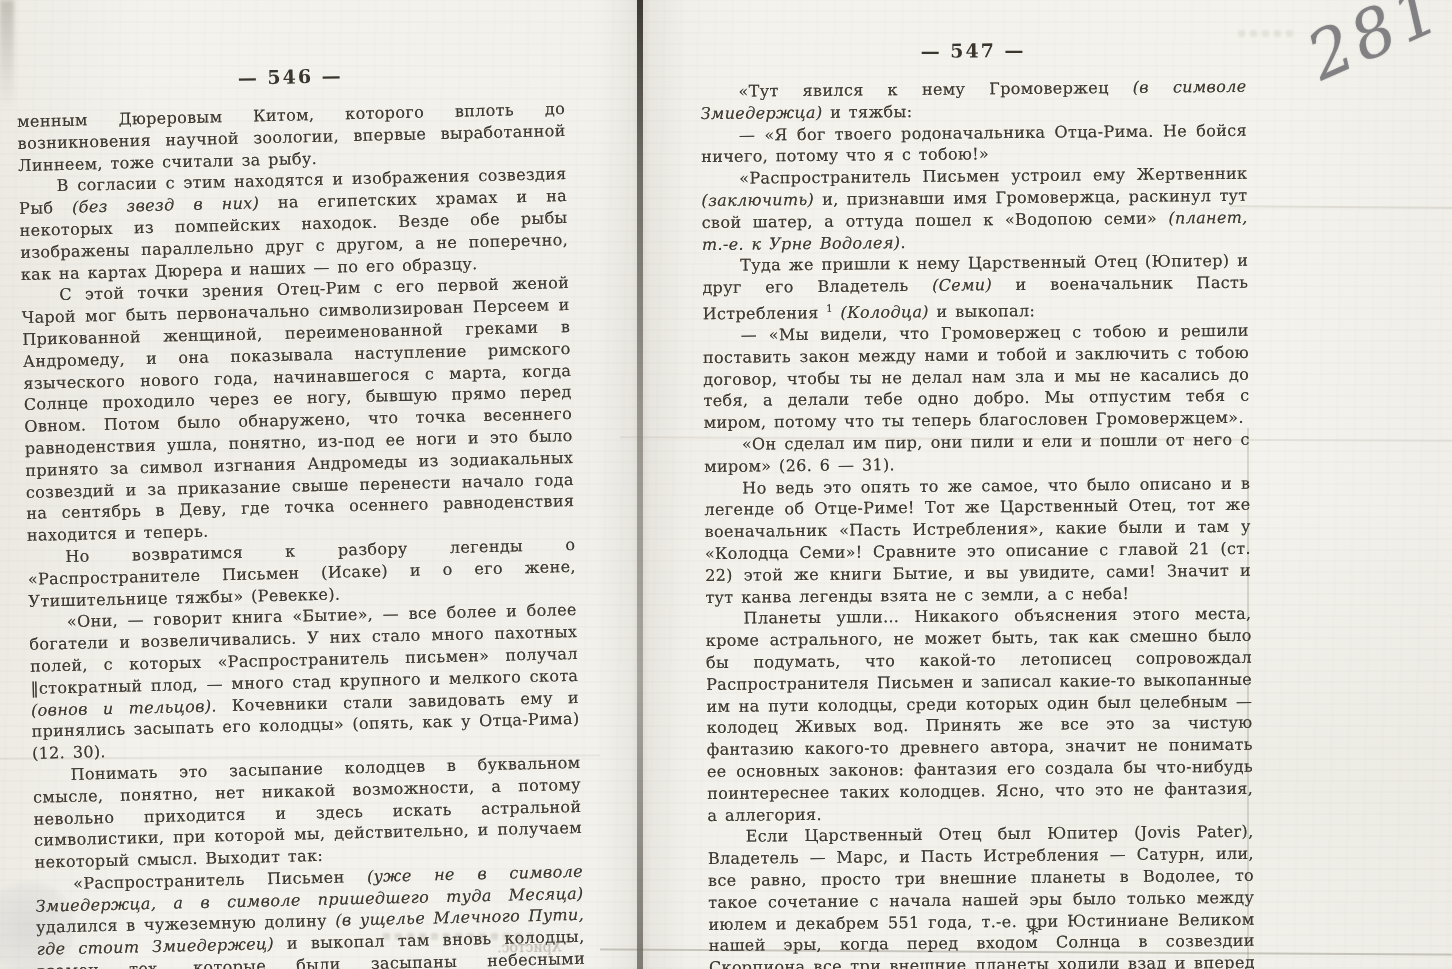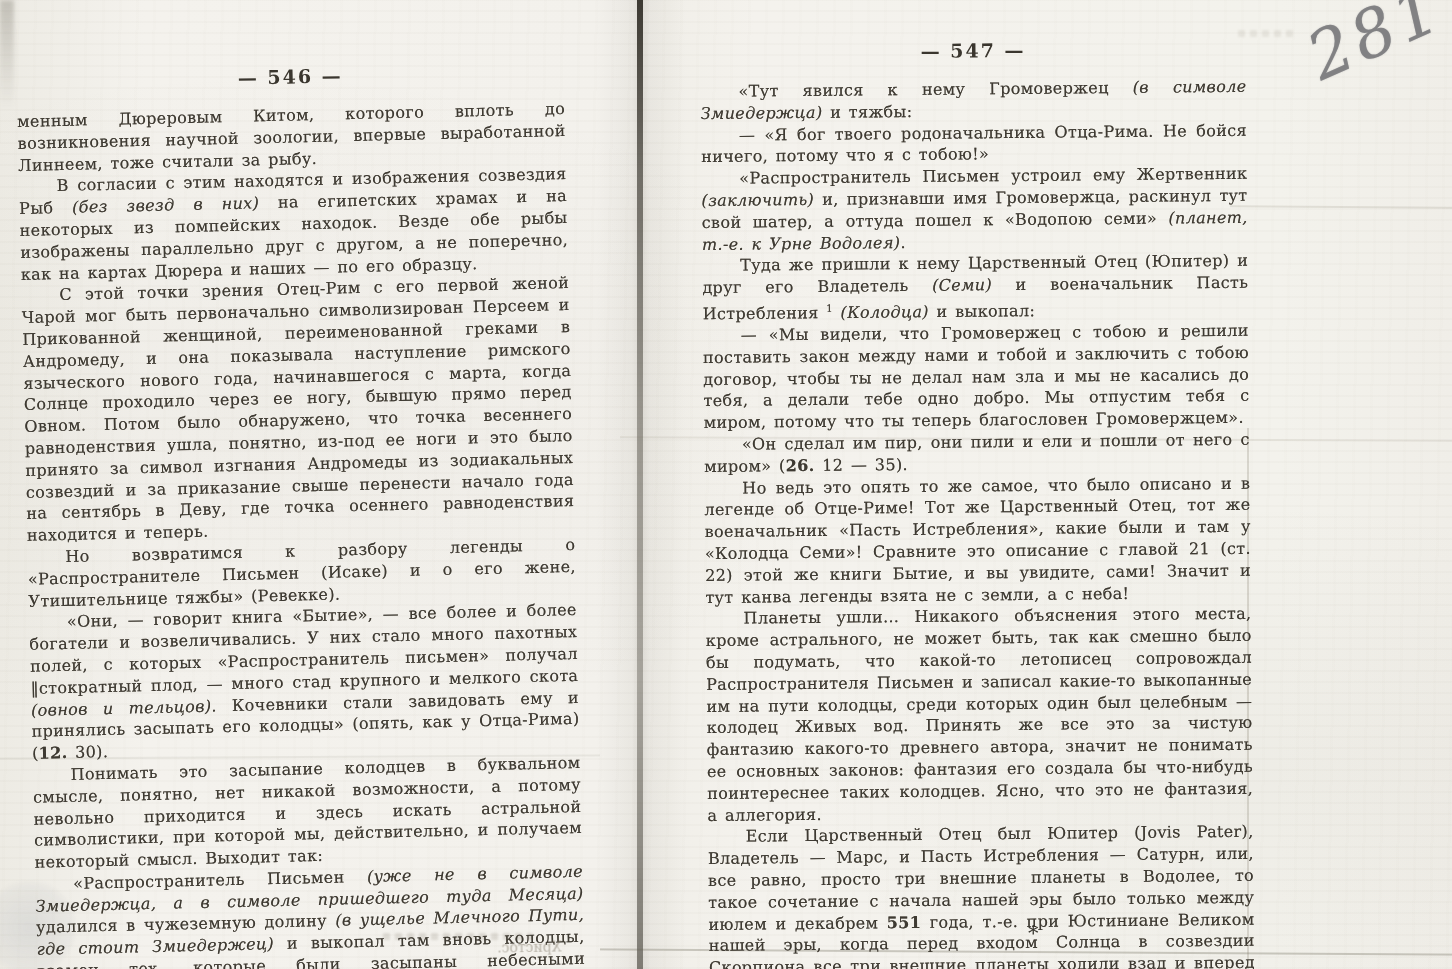--- a/index.html
+++ b/index.html
@@ -38,21 +38,21 @@
   
   .page{position:absolute;}
   .page-left{left:16px;top:72px;width:548px;transform:rotate(-1.35deg);transform-origin:0 0;}
   .page-right{left:700px;top:42px;width:546px;transform:rotate(-0.55deg);transform-origin:0 0;}
   .pageheader{text-align:center;font-size:19px;letter-spacing:2px;margin:0 0 17px 0;font-weight:bold;color:#3a362e;}
   .pagebody{font-size:16px;line-height:21.8px;text-align:justify;letter-spacing:0.35px;word-spacing:2.2px;
     text-shadow:0 0 0.5px rgba(62,56,46,0.65);}
   .pagebody p.para{margin:0;}
   .pagebody p.ind{text-indent:38px;}
   .it{font-style:italic;}
-  .bd{font-weight:bold;}
+  .bd{font-weight:normal;}
   .sup{font-size:0.62em;vertical-align:super;}
   
   .handwritten{position:absolute;left:1306px;top:-6px;font-size:66px;font-style:italic;
     color:rgba(118,117,120,0.8);transform:rotate(-24deg);letter-spacing:4px;
     text-shadow:0 0 1.2px rgba(110,110,115,0.5);font-family:"DejaVu Serif","Liberation Serif",serif;}
   .asterisk{position:absolute;left:1028px;top:921px;font-size:21px;color:#36332c;}
   .bleed{position:absolute;left:497px;top:939px;transform:scaleX(-1) rotate(1deg);
     color:rgba(128,120,104,0.5);font-size:14px;filter:blur(0.4px);}
 </style>
 </head>
@@ -86,21 +86,21 @@
   </div>
 
   <div class="page page-right">
     <div class="pageheader">— 547 —</div>
     <div class="pagebody">
         <p class="para ind"><span>«Тут явился к нему Громовержец </span><span class="it">(в символе Змиедержца)</span><span> и тяжбы:</span></p>
         <p class="para ind"><span>— «Я бог твоего родоначальника Отца-Рима. Не бойся ничего, потому что я с тобою!»</span></p>
         <p class="para ind"><span>«Распространитель Письмен устроил ему Жертвенник </span><span class="it">(заключить)</span><span> и, признавши имя Громовержца, раскинул тут свой шатер, а оттуда пошел к «Водопою семи» </span><span class="it">(планет, т.-е. к Урне Водолея)</span><span>.</span></p>
         <p class="para ind"><span>Туда же пришли к нему Царственный Отец (Юпитер) и друг его Владетель </span><span class="it">(Семи)</span><span> и военачальник Пасть Истребления </span><span class="sup">1</span><span> </span><span class="it">(Колодца)</span><span> и выкопал:</span></p>
         <p class="para ind"><span>— «Мы видели, что Громовержец с тобою и решили поставить закон между нами и тобой и заключить с тобою договор, чтобы ты не делал нам зла и мы не касались до тебя, а делали тебе одно добро. Мы отпустим тебя с миром, потому что ты теперь благословен Громовержцем».</span></p>
-        <p class="para ind"><span>«Он сделал им пир, они пили и ели и пошли от него с миром» (</span><span class="bd">26.</span><span> 12 — 35).</span></p>
+        <p class="para ind"><span>«Он сделал им пир, они пили и ели и пошли от него с миром» (</span><span class="bd">26.</span><span> 6 — 31).</span></p>
         <p class="para ind"><span>Но ведь это опять то же самое, что было описано и в легенде об Отце-Риме! Тот же Царственный Отец, тот же военачальник «Пасть Истребления», какие были и там у «Колодца Семи»! Сравните это описание с главой 21 (ст. 22) этой же книги Бытие, и вы увидите, сами! Значит и тут канва легенды взята не с земли, а с неба!</span></p>
         <p class="para ind"><span>Планеты ушли… Никакого объяснения этого места, кроме астрального, не может быть, так как смешно было бы подумать, что какой-то летописец сопровождал Распространителя Письмен и записал какие-то выкопанные им на пути колодцы, среди которых один был целебным — колодец Живых вод. Принять же все это за чистую фантазию какого-то древнего автора, значит не понимать ее основных законов: фантазия его создала бы что-нибудь поинтереснее таких колодцев. Ясно, что это не фантазия, а аллегория.</span></p>
         <p class="para ind"><span>Если Царственный Отец был Юпитер (Jovis Pater), Владетель — Марс, и Пасть Истребления — Сатурн, или, все равно, просто три внешние планеты в Водолее, то такое сочетание с начала нашей эры было только между июлем и декабрем </span><span class="bd">551</span><span> года, т.-е. при Юстиниане Великом нашей эры, когда перед входом Солнца в созвездии Скорпиона все три внешние планеты ходили взад и вперед около Урны Водолея, а Месяц-Богоборец заходил туда</span></p>
       </div>
 
   </div>
 
   <div class="handwritten">281</div>
   <div class="asterisk">*</div>
   <div class="bleed">Христос.</div>

